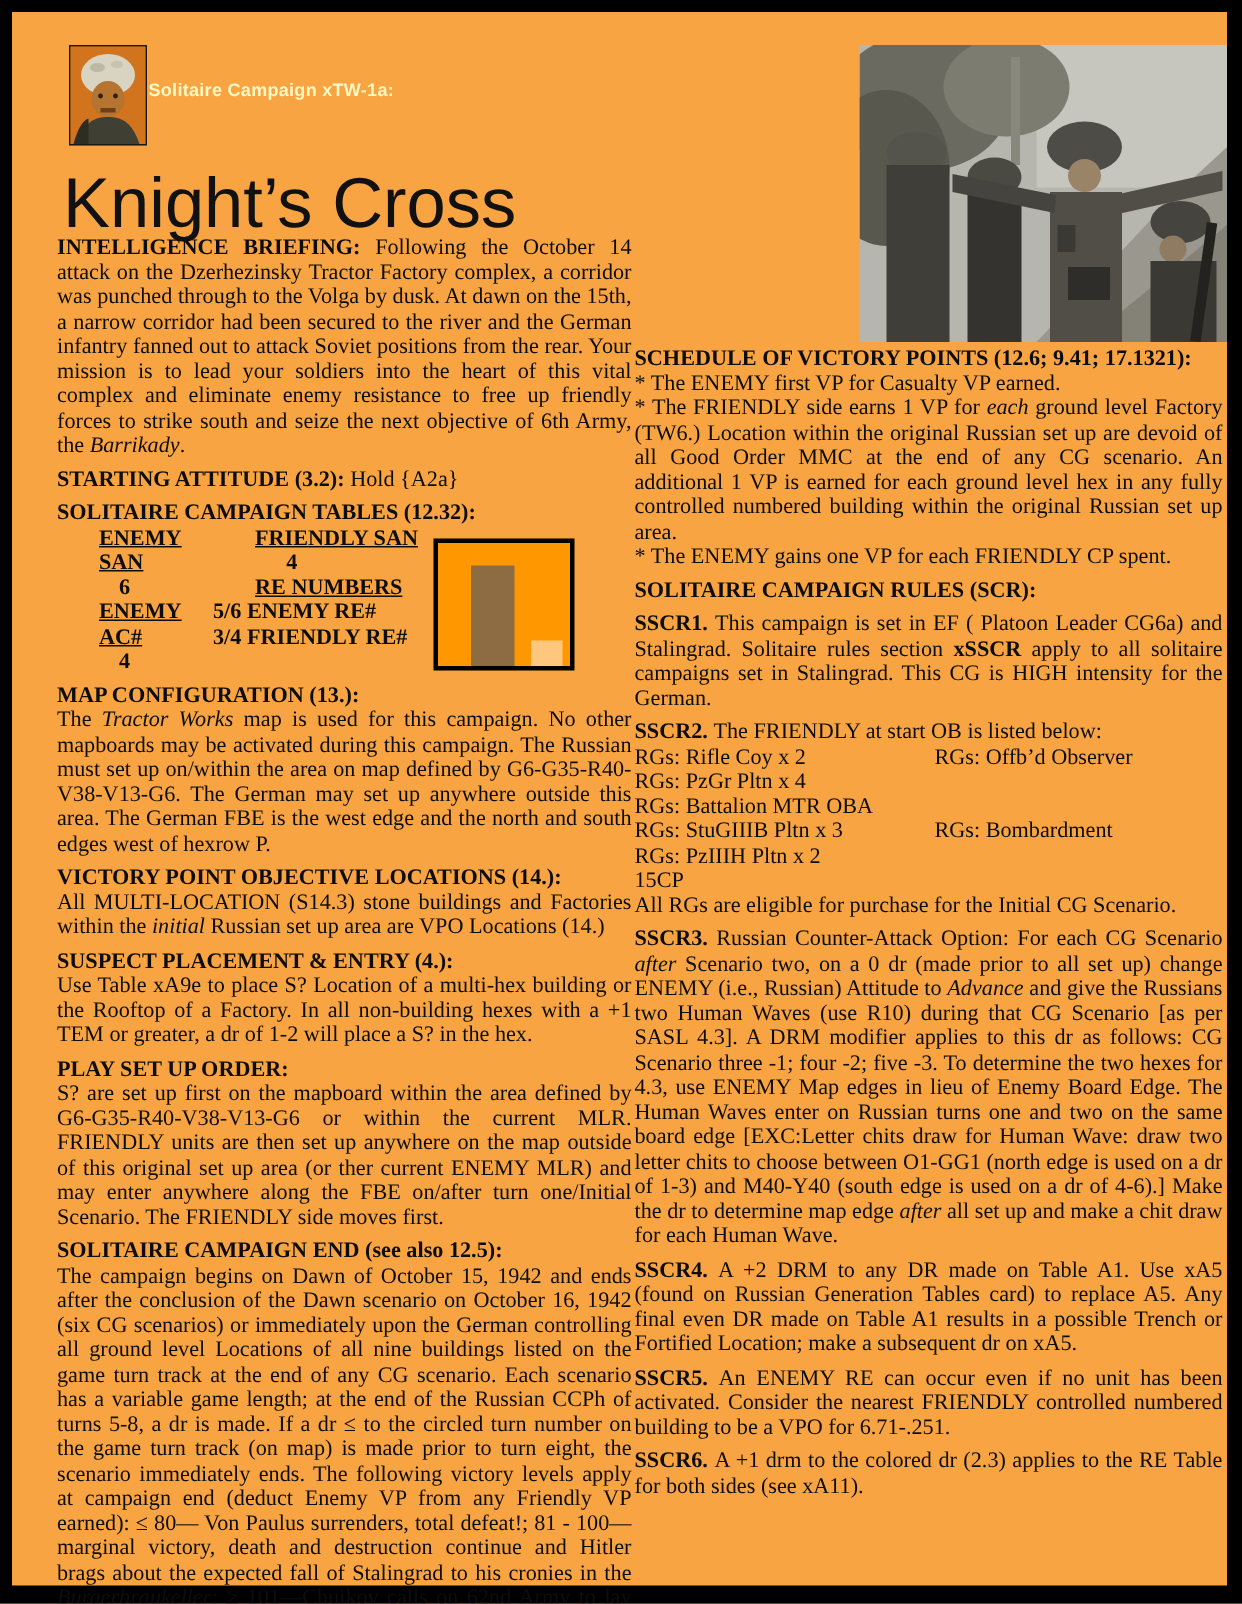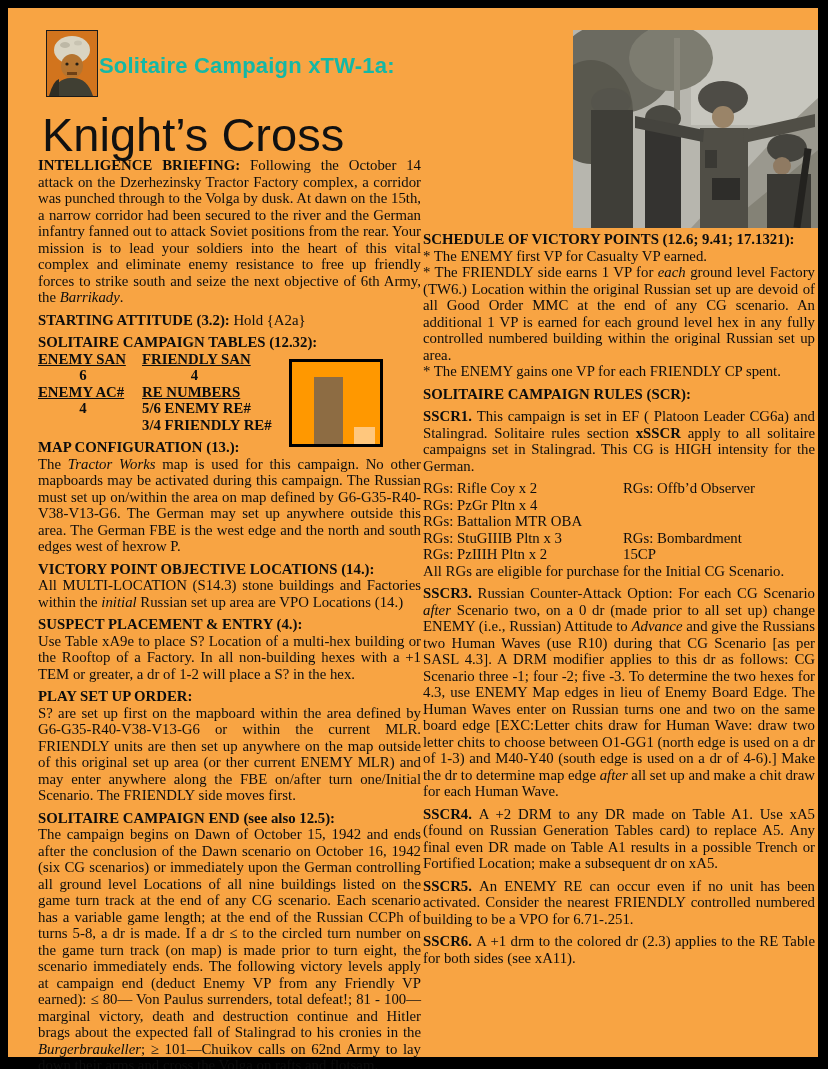--- a/index.html
+++ b/index.html
@@ -10,22 +10,22 @@
   }
   .paper { position:absolute; left:8px; top:8px; width:810px; height:1049px; background:#F8A443; }
 
   
   .portrait {
     position:absolute; left:46px; top:30px; width:50px; height:65px;
     border:1px solid #1a1a1a; background:#d2741d;
   }
   .campaign-label {
     position:absolute; left:99px; top:53px;
-    font-family:"Liberation Sans", sans-serif; font-weight:bold; font-size:22px;
-    color:#14b8a6; letter-spacing:0.2px;text-align:right;
+    font-family:"Liberation Sans", sans-serif; font-weight:bold; font-size:12px;
+    color:#fef9c3; letter-spacing:0.2px;text-align:right;
   }
   .page-title {
     position:absolute; left:42px; top:107px;
     font-family:"Liberation Sans", sans-serif; font-weight:normal; font-size:47px;
     color:#111;
   }
   .photo {
     position:absolute; left:573px; top:30px; width:245px; height:198px;
     background:#b7b6ae; overflow:hidden;
   }
@@ -34,21 +34,21 @@
   .col { position:absolute; font-size:14.8px; line-height:16.5px; text-align:justify; }
   .col-left  { left:38px;  top:157px; width:383px; }
   .col-right { left:423px; top:231px; width:392px; }
 
   .sec { margin-top:6px; }
   .sec:first-child { margin-top:0; }
   .sec-head { font-weight:bold; text-align:left; }
   p.body { margin:0; }
   .b { font-weight:bold; }
   .i { font-style:italic; }
-  .u { text-decoration:underline; }
+  .u { text-decoration:underline;margin-left:28px; }
 
   
   .tables-block { font-weight:bold; text-align:left; }
   .tbl-cols { display:flex; }
   .tbl-colA { width:104px; }
   .tbl-colB { width:170px; }
   .tbl-v1 { text-align:center; width:90px; }
   .tbl-v2 { text-align:center; width:105px; }
 
   
@@ -178,33 +178,34 @@
 
     <div class="sec">
       <div class="sec-head">SOLITAIRE CAMPAIGN RULES (SCR):</div>
     </div>
 
     <div class="sec">
       <p class="body"><span class="b">SSCR1. </span><span>This campaign is set in EF ( Platoon Leader CG6a) and Stalingrad. Solitaire rules section </span><span class="b">xSSCR</span><span> apply to all solitaire campaigns set in Stalingrad. This CG is HIGH intensity for the German.</span></p>
     </div>
 
     <div class="sec">
+      <p class="body"><span class="b">SSCR2. </span><span>The FRIENDLY at start OB is listed below:</span></p>
       <div style="display:flex;">
         <span style="width:200px;">RGs: Rifle Coy x 2</span>
         <span>RGs: Offb’d Observer</span>
       </div>
       <div style="display:flex;flex-direction:column;">
         <span style="width:200px;">RGs: PzGr Pltn x 4</span>
         <span>RGs: Battalion MTR OBA</span>
       </div>
       <div style="display:flex;">
         <span style="width:200px;">RGs: StuGIIIB Pltn x 3</span>
         <span>RGs: Bombardment</span>
       </div>
-      <div style="display:flex;">
+      <div style="display:flex;flex-direction:column;">
         <span style="width:200px;">RGs: PzIIIH Pltn x 2</span>
         <span>15CP</span>
       </div>
       <div>All RGs are eligible for purchase for the Initial CG Scenario.</div>
     </div>
 
     <div class="sec">
       <p class="body"><span class="b">SSCR3. </span><span>Russian Counter-Attack Option: For each CG Scenario </span><span class="i">after</span><span> Scenario two, on a 0 dr (made prior to all set up) change ENEMY (i.e., Russian) Attitude to </span><span class="i">Advance</span><span> and give the Russians two Human Waves (use R10) during that CG Scenario [as per SASL 4.3]. A DRM modifier applies to this dr as follows: CG Scenario three -1; four -2; five -3. To determine the two hexes for 4.3, use ENEMY Map edges in lieu of Enemy Board Edge. The Human Waves enter on Russian turns one and two on the same board edge [EXC:Letter chits draw for Human Wave: draw two letter chits to choose between  O1-GG1 (north edge is used on a dr of 1-3) and M40-Y40 (south edge is used on a dr of 4-6).] Make the dr to determine map edge </span><span class="i">after</span><span> all set up and make a chit draw for each Human Wave.</span></p>
     </div>
     <div class="sec">

